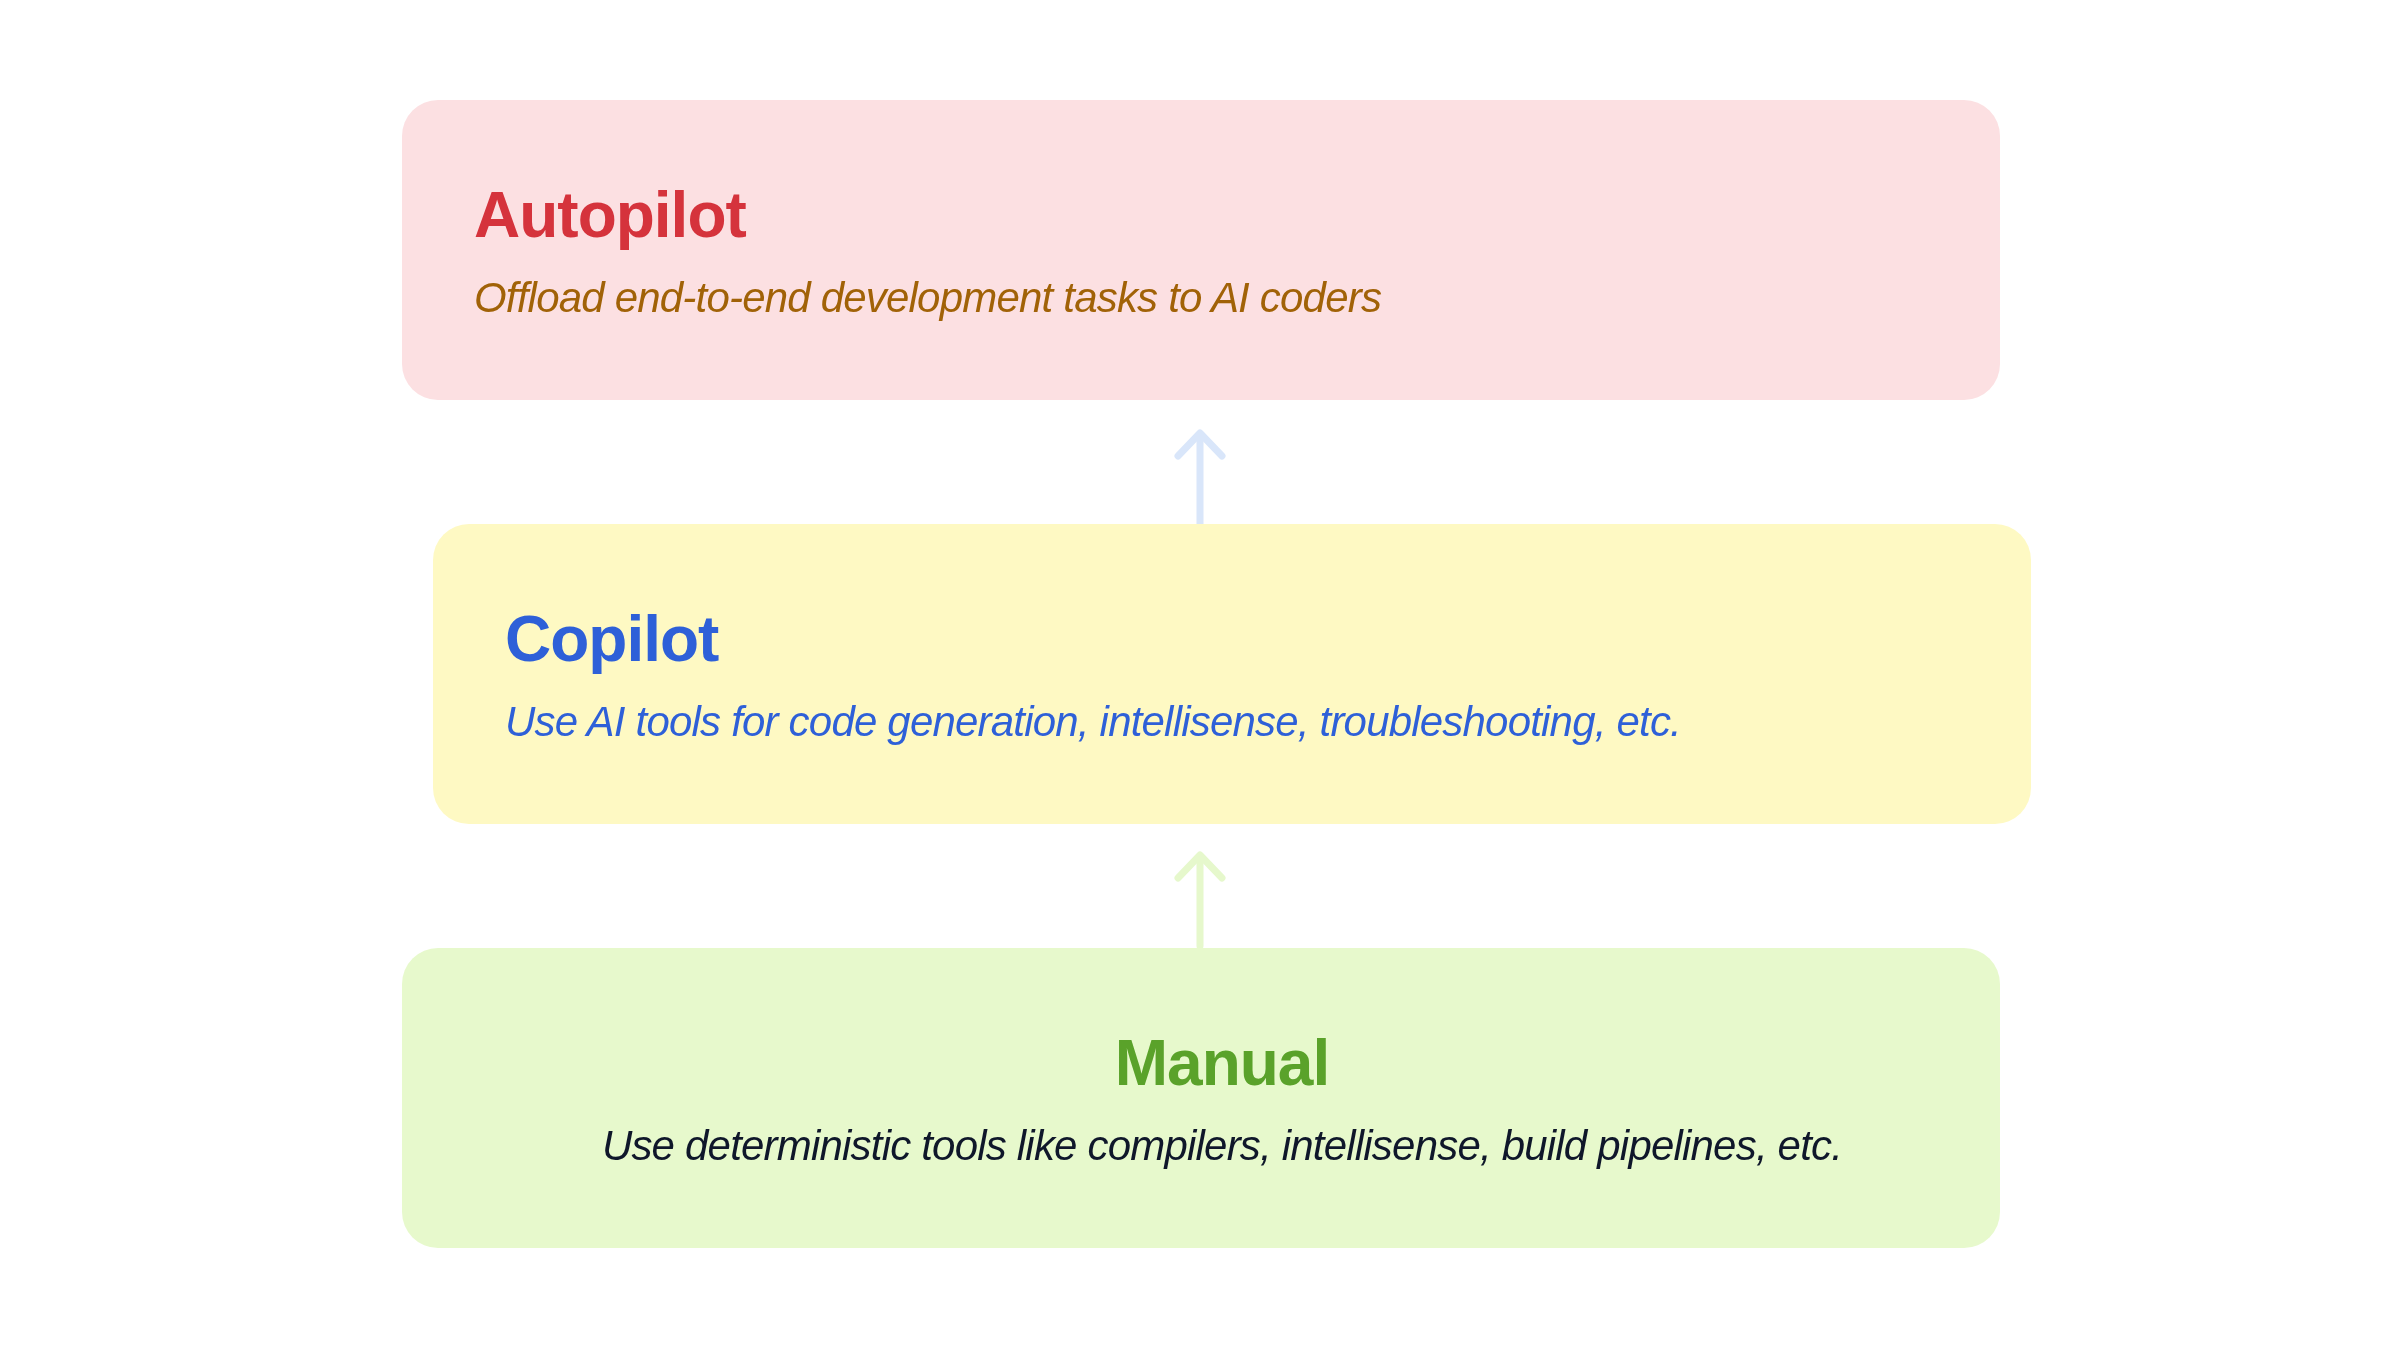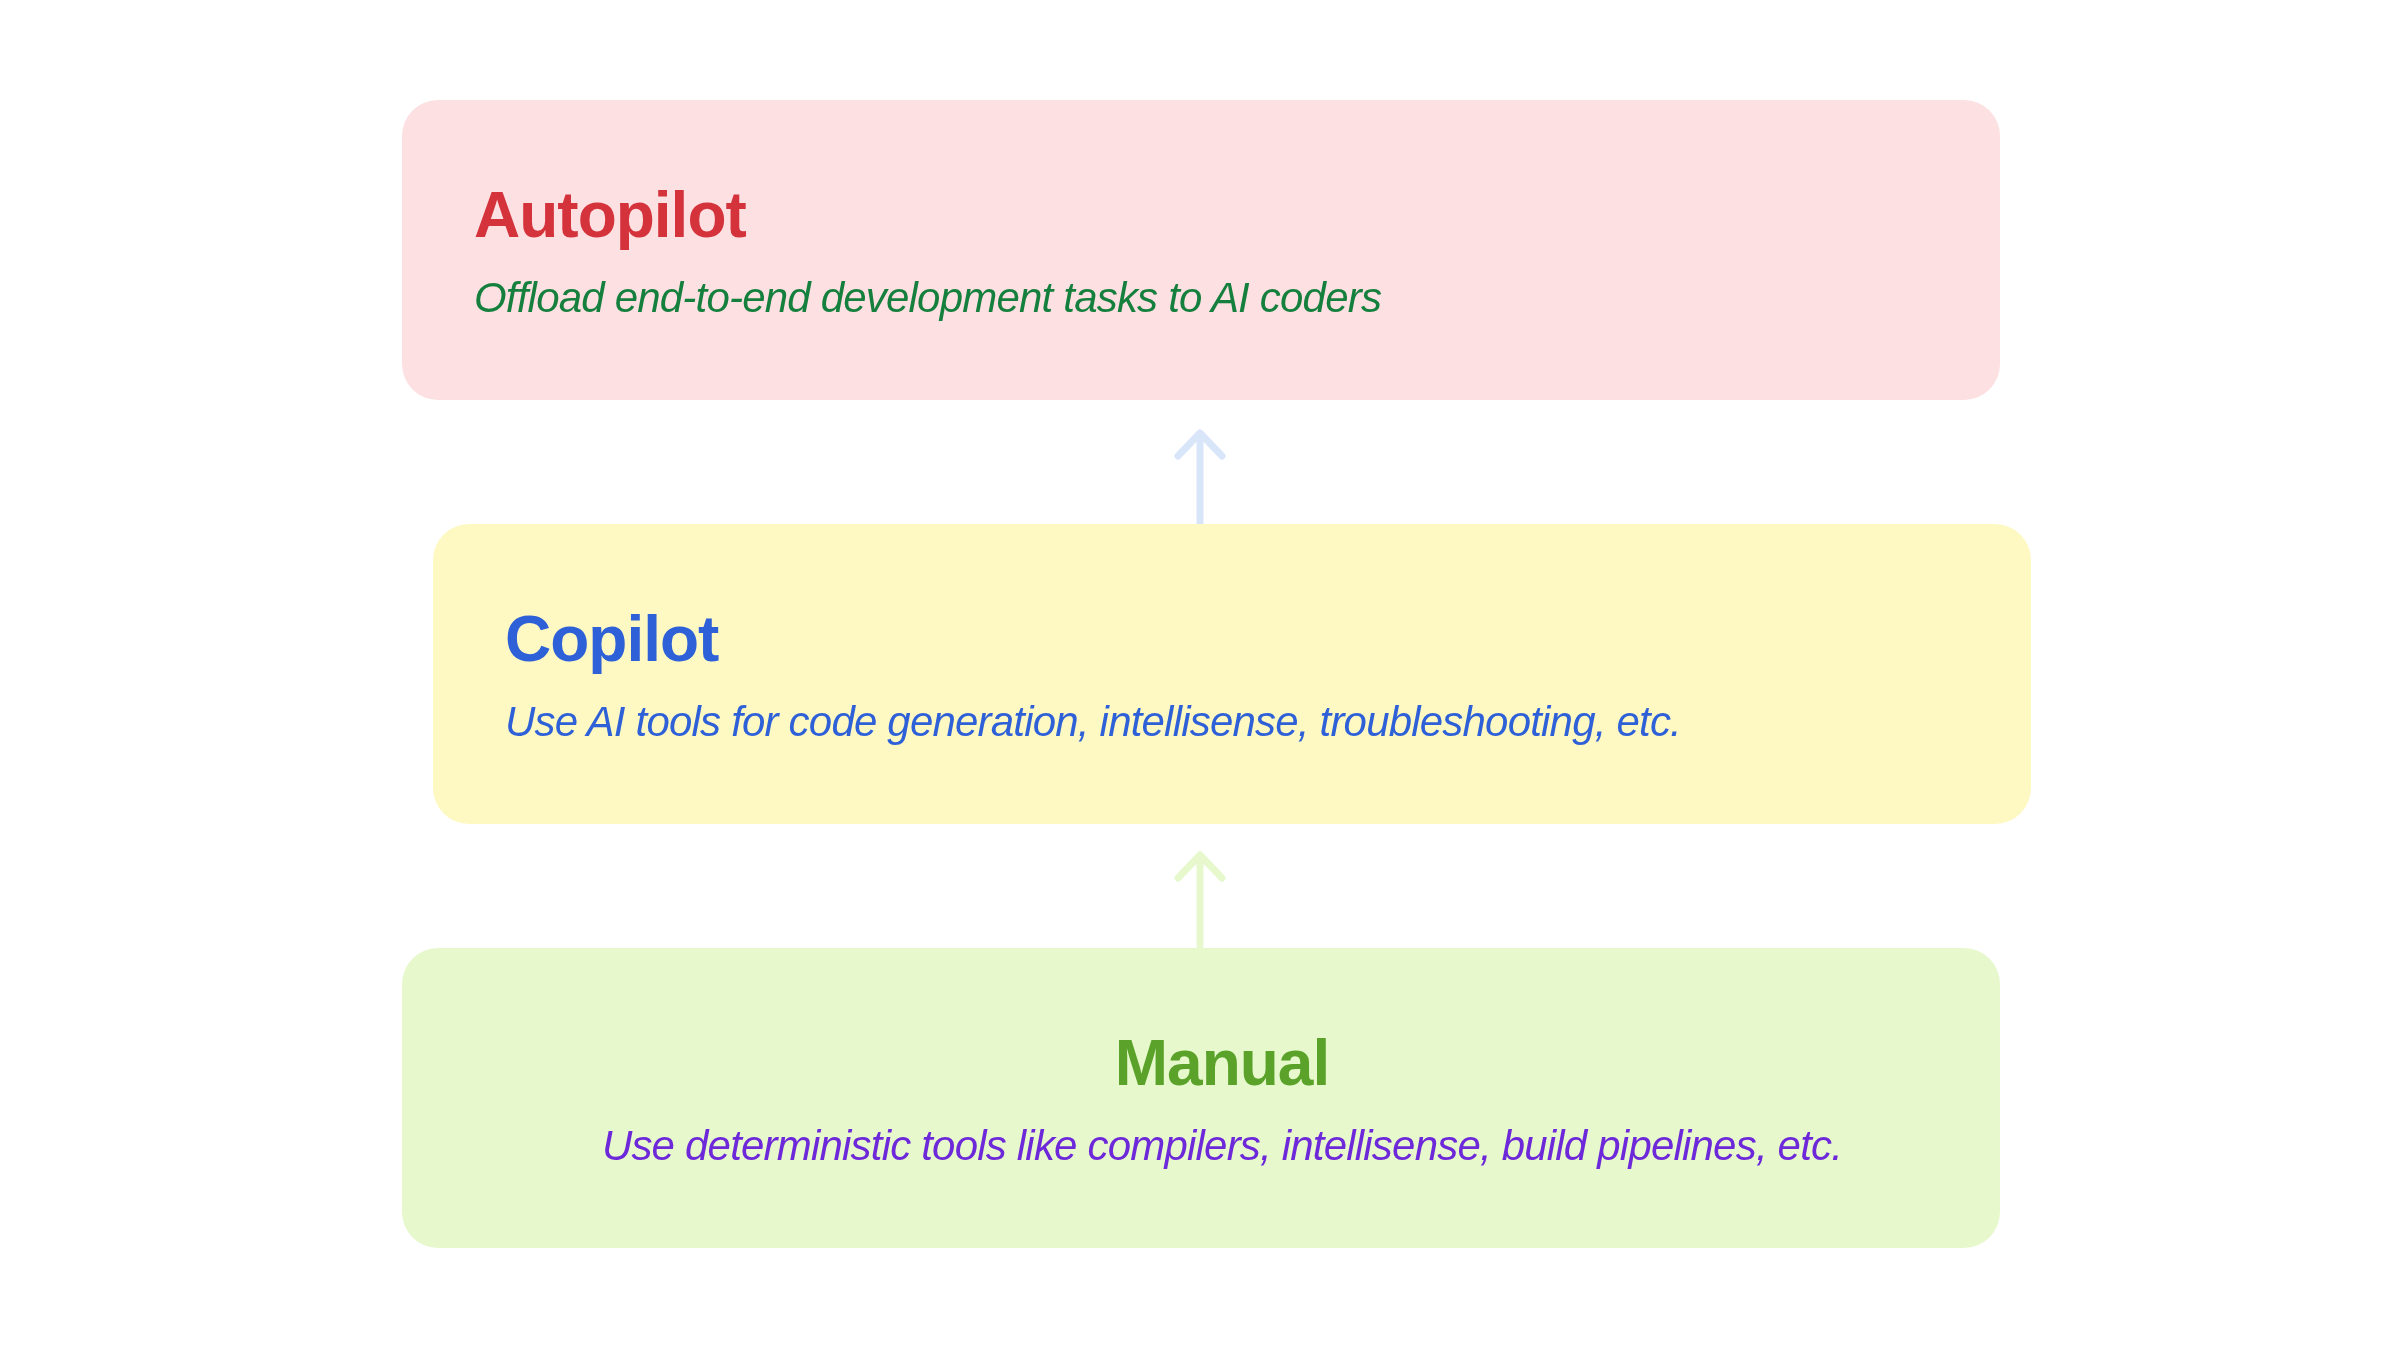--- a/index.html
+++ b/index.html
@@ -59,21 +59,21 @@
   .arrow-1 { top: 424px; }
   .arrow-2 { top: 846px; }
 </style>
 </head>
 <body>
 
 <div class="canvas">
 
   <section class="level" style="top: 100px; background-color: rgb(252, 224, 226);">
     <h2 class="level-title" style="color: rgb(213, 51, 60);">Autopilot</h2>
-    <p class="level-desc" style="color: #15803d;">Offload end-to-end development tasks to AI coders</p>
+    <p class="level-desc" style="color: #a16207;">Offload end-to-end development tasks to AI coders</p>
   </section>
 
   <div class="arrow arrow-1">
     <svg width="56" height="102" viewBox="0 0 56 102">
       <g fill="none" stroke-width="7" stroke-linecap="round" stroke-linejoin="round" stroke="#d9e6fa">
         <path d="M28 100 L28 10"></path>
         <path d="M6 32 L28 9 L50 32"></path>
       </g>
     </svg>
   </div>
@@ -87,16 +87,16 @@
     <svg width="56" height="102" viewBox="0 0 56 102">
       <g fill="none" stroke-width="7" stroke-linecap="round" stroke-linejoin="round" stroke="#e6f8cc">
         <path d="M28 100 L28 10"></path>
         <path d="M6 32 L28 9 L50 32"></path>
       </g>
     </svg>
   </div>
 
   <section class="level" style="top: 948px; background-color: rgb(231, 249, 204); align-items: center;">
     <h2 class="level-title" style="color: rgb(90, 162, 42);">Manual</h2>
-    <p class="level-desc" style="color: #6d28d9;">Use deterministic tools like compilers, intellisense, build pipelines, etc.</p>
+    <p class="level-desc" style="color: #0f172a;">Use deterministic tools like compilers, intellisense, build pipelines, etc.</p>
   </section>
 
 </div>
 
 </body></html>

